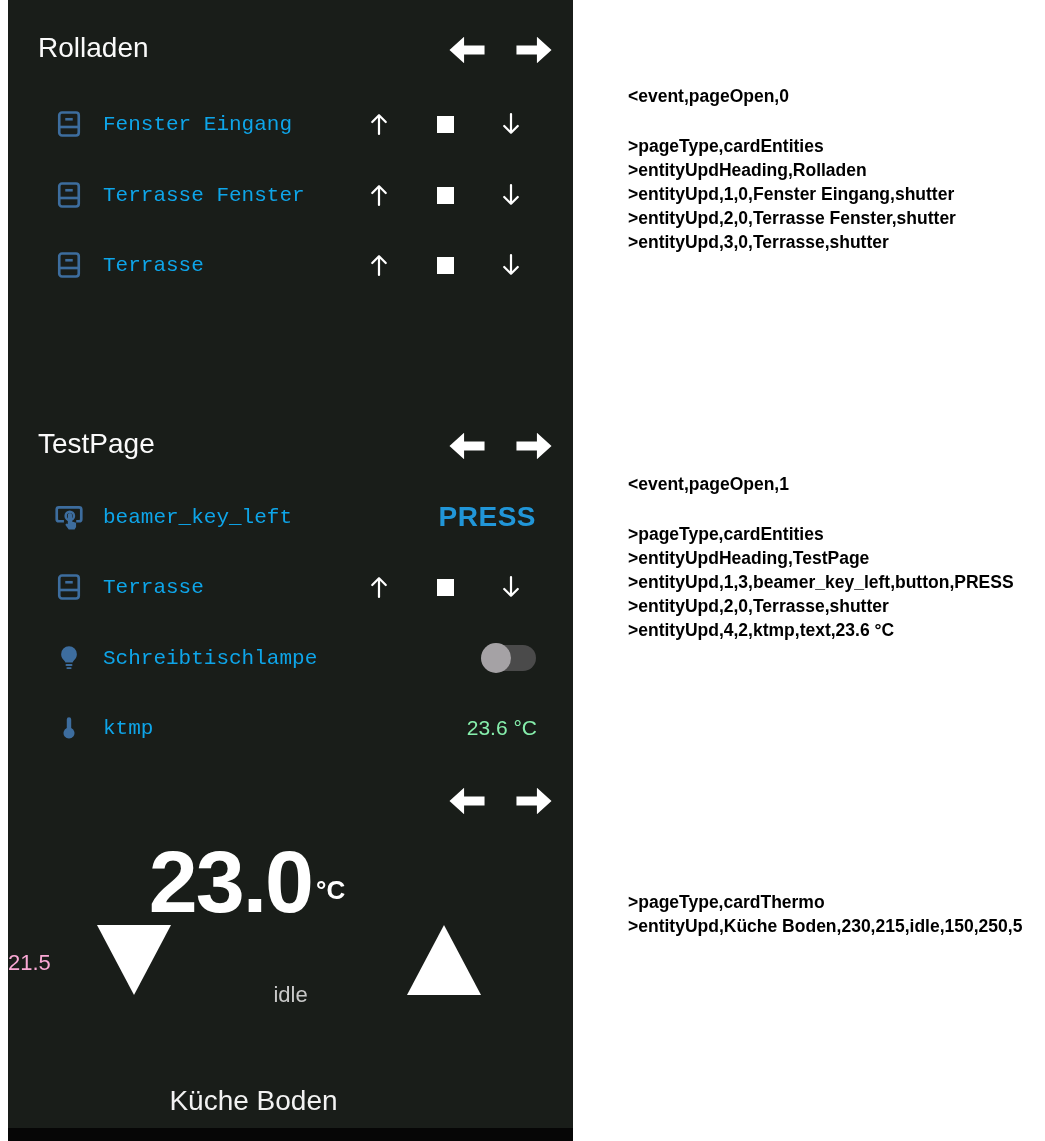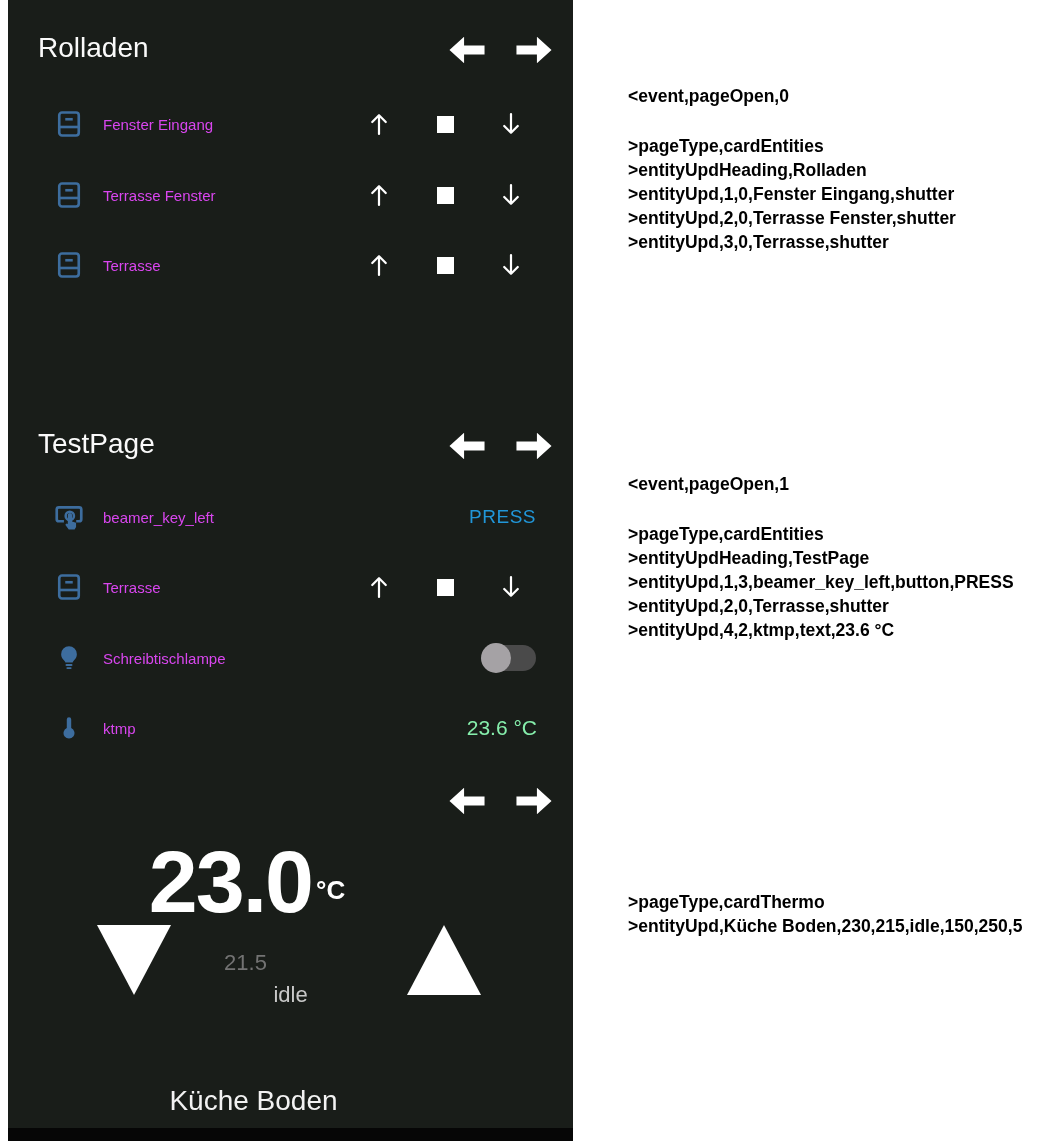--- a/index.html
+++ b/index.html
@@ -14,47 +14,47 @@
   .card-heading { position:absolute; left:30px; color:#fafafa; font-size:28px; line-height:36px; }
   .nav-arrows { position:absolute; right:20px; display:flex; gap:29px; }
   .nav-arrow { width:38px; height:30px; color:#ffffff; background:none; border:none; cursor:pointer; padding:0; }
   .nav-arrow svg { width:38px; height:30px; display:block; }
 
   .erow { position:absolute; left:0; width:565px; height:70px; }
   .eicon { position:absolute; left:44px; top:50%; transform:translateY(-50%); width:34px; height:34px;
            display:flex; align-items:center; justify-content:center; color:#3d6d9e; }
   .eicon svg { display:block; }
   .elabel { position:absolute; left:95px; top:50%; transform:translateY(-50%);
-            color:#d946ef; font-size:15px; white-space:nowrap; }
+            color:#0ea5e9; font-size:21px; white-space:nowrap;font-family:Liberation Mono, monospace; }
 
   .controls { position:absolute; right:47px; top:50%; transform:translateY(-50%);
               display:flex; gap:36px; align-items:center; }
   .ctl { width:30px; height:34px; background:none; border:none; cursor:pointer; color:#ffffff;
          display:flex; align-items:center; justify-content:center; padding:0; }
   .ctl svg { width:28px; height:30px; display:block; }
   .stopsq { width:17px; height:17px; background:#ffffff; display:block; }
 
   .press { position:absolute; right:37px; top:50%; transform:translateY(-50%);
-           color:#2196d8; font-size:19px; font-weight:400; letter-spacing:0.5px;
+           color:#2196d8; font-size:28px; font-weight:700; letter-spacing:0.5px;
            background:none; border:none; cursor:pointer; }
   .evalue { position:absolute; right:36px; top:50%; transform:translateY(-50%);
             color:#86efac; font-size:21px; white-space:nowrap; }
 
   .toggle { position:absolute; right:37px; top:50%; transform:translateY(-50%);
             width:54px; height:26px; border-radius:13px; background:#4a4a4a; border:none; cursor:pointer; }
   .toggle-knob { position:absolute; left:-1px; top:-2px; width:30px; height:30px;
                  border-radius:50%; background:#a5a2a5; }
 
   
   .thermo-current { position:absolute; left:0; top:836px; width:478px; text-align:center;
                     color:#ffffff; font-size:88px; font-weight:700; letter-spacing:-2px; line-height:92px; }
   .thermo-unit { display:inline-block; font-size:26px; font-weight:700; letter-spacing:0;
                  vertical-align:top; margin-top:8px; margin-left:4px; }
-  .thermo-target { position:absolute; left:0; top:950px; width:475px; text-align:center;
-                   color:#737373; font-size:22px; }
+  .thermo-target { position:absolute; left:0; top:950px; width:475px; text-align:left;
+                   color:#f9a8d4; font-size:22px; }
   .thermo-state { position:absolute; left:0; top:982px; width:565px; text-align:center;
                   color:#c9c9c9; font-size:22px; }
   .thermo-btn { position:absolute; width:80px; height:78px; background:none; border:none;
                 cursor:pointer; color:#ffffff; padding:0; }
   .thermo-btn svg { width:80px; height:78px; display:block; }
   .thermo-down { left:86px; top:921px; }
   .thermo-up { left:396px; top:921px; }
   .thermo-heading { position:absolute; left:0; top:1085px; width:491px; text-align:center;
                     color:#f2f2f2; font-size:28px; }
 

